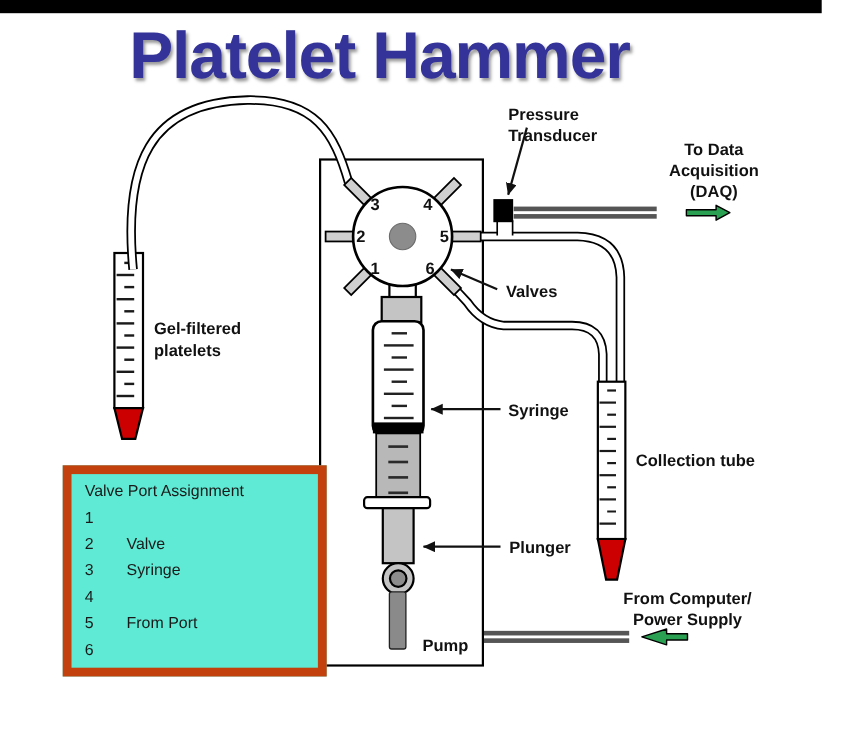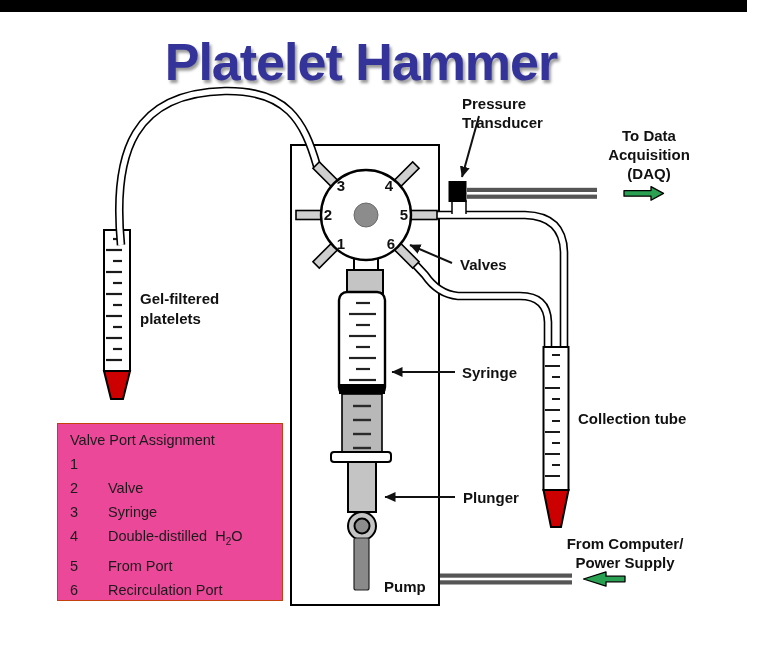--- a/index.html
+++ b/index.html
@@ -2,33 +2,33 @@
 <html><head>
 <meta charset="utf-8">
 <style>
   html,body{margin:0;padding:0}
   body{
     width:773px;height:664px;position:relative;background:#fff;
     font-family:"Liberation Sans",sans-serif;overflow:hidden;
   }
   .topbar{position:absolute;left:0;top:0;width:747px;height:12px;background:#000}
   h1.title{
-    position:absolute;top:16px;left:0;width:690px;margin:16px;text-align:center;
-    font-size:52px;font-weight:bold;color:#333399;letter-spacing:-1px;
+    position:absolute;top:16px;left:0;width:690px;margin:0;text-align:center;
+    font-size:60px;font-weight:bold;color:#333399;letter-spacing:-1px;
     text-shadow:2px 3px 3px #9a9a9a;
   }
   svg.diagram{position:absolute;left:0;top:0}
   svg.diagram text{
     font-family:"Liberation Sans",sans-serif;font-weight:bold;
     font-size:15px;fill:#111;
   }
   svg.diagram text.valve-num{font-size:15px}
   .vpa-box{
     position:absolute;left:57px;top:423px;width:212px;height:171px;
-    border:1px solid #c2410c;background:#ec4899;padding:5px 0 0 12px;
+    border:8px solid #c2410c;background:#5eead4;padding:5px 0 0 12px;
     font-size:14.5px;color:#1a1a1a;
   }
   .vpa-title{line-height:23px}
   .vpa-row{display:flex;line-height:24px}
   .vpa-num{width:38px}
   .vpa-label{white-space:pre}
   .vpa-label sub{font-size:10px}
 </style>
 </head>
 <body>
@@ -188,23 +188,21 @@
   <div class="vpa-row">
     <span class="vpa-num">2</span>
     <span class="vpa-label">Valve</span>
   </div>
   <div class="vpa-row">
     <span class="vpa-num">3</span>
     <span class="vpa-label">Syringe</span>
   </div>
   <div class="vpa-row">
     <span class="vpa-num">4</span>
-    <span class="vpa-label"><span>Double-distilled  H</span><sub>2</sub><span>O</span></span>
   </div>
   <div class="vpa-row">
     <span class="vpa-num">5</span>
     <span class="vpa-label">From Port</span>
   </div>
   <div class="vpa-row">
     <span class="vpa-num">6</span>
-    <span class="vpa-label">Recirculation Port</span>
   </div>
 </div>
 
 </body></html>

